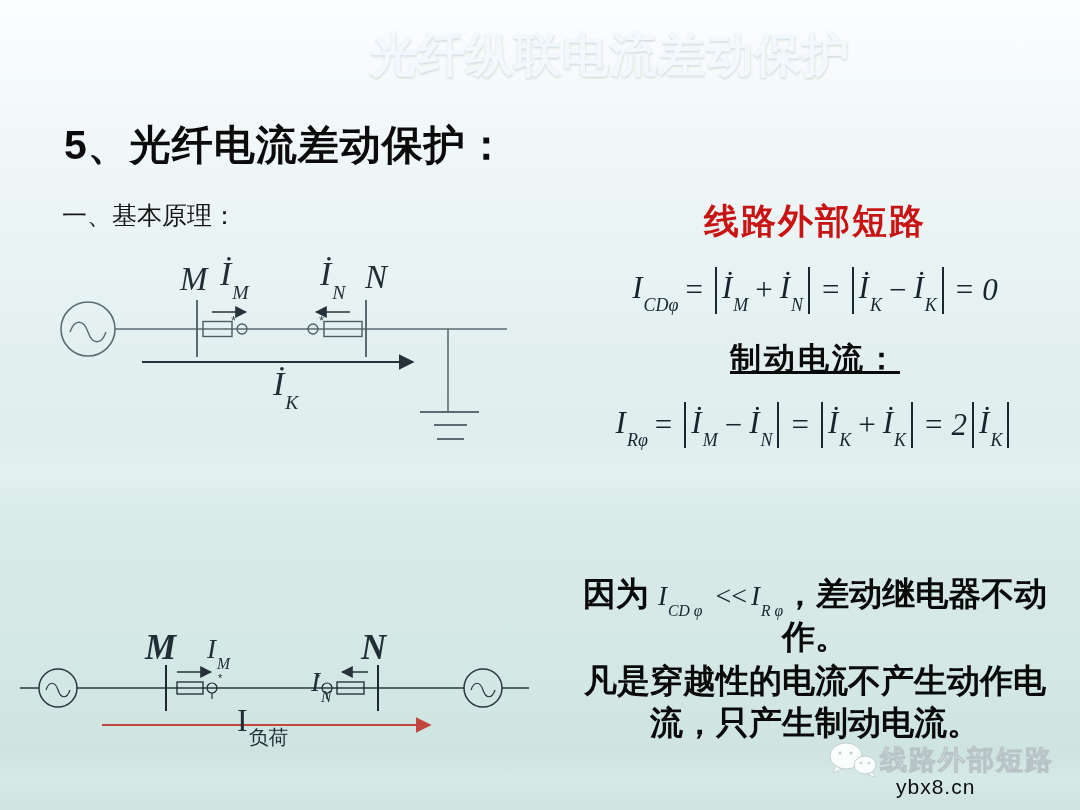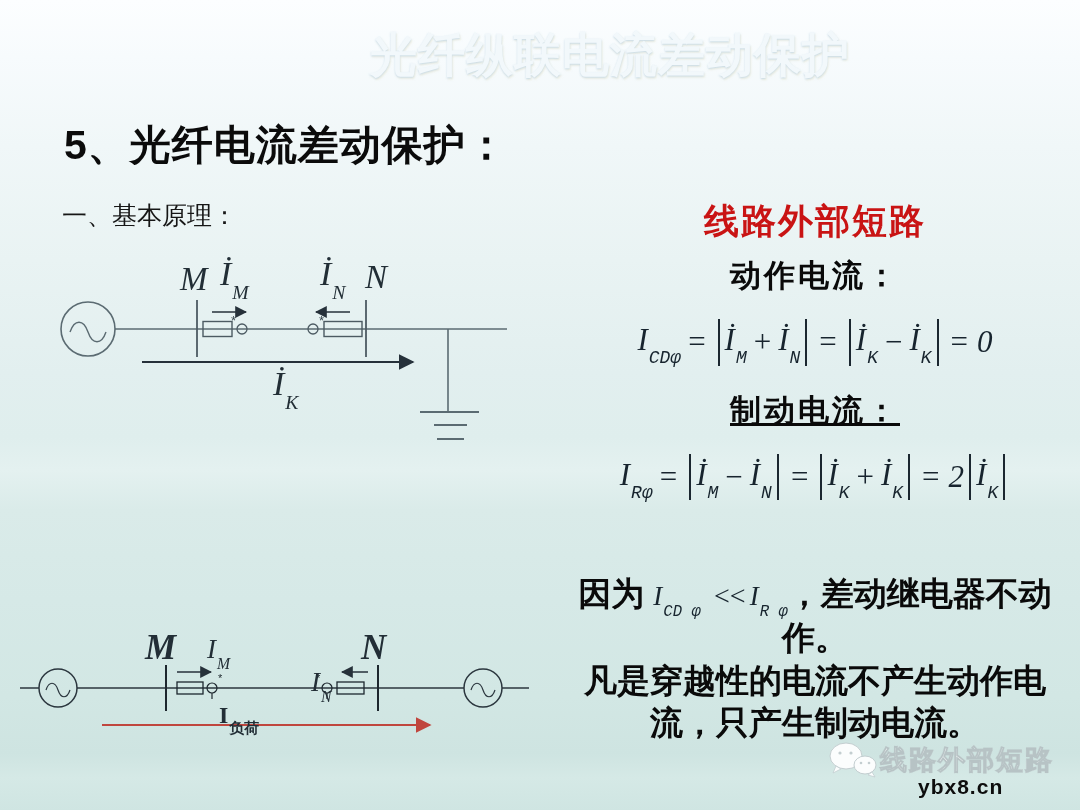--- a/index.html
+++ b/index.html
@@ -18,21 +18,21 @@
     white-space:nowrap;
   }
   .heading{position:absolute; left:64px; top:118px; font-size:41px; font-weight:bold; color:#0b0b0b; letter-spacing:1px;}
   .subheading{position:absolute; left:62px; top:199px; font-size:25px; color:#161616;}
   
   .rightcol{position:absolute; left:555px; top:198px; width:520px; text-align:center;}
   .red-title{font-size:35px; font-weight:bold; color:#c91414; letter-spacing:2px; margin-bottom:10px;}
   .blk-label{font-size:31px; font-weight:bold; color:#0a0a0a; letter-spacing:3px;}
   .formula{display:flex; align-items:center; justify-content:center; font-size:31px; color:#17242e; margin:22px 0 14px 0;}
   .mvar i{font-family:"Liberation Serif",serif; font-style:italic;}
-  .mvar sub,.imath sub{font-family:Liberation Mono, monospace; font-style:italic; font-size:.58em; position:relative; top:.32em; margin-left:1px;}
+  .mvar sub,.imath sub{font-family:Liberation Serif, serif; font-style:italic; font-size:.58em; position:relative; top:.32em; margin-left:1px;}
   .mop{font-family:"Liberation Serif",serif; margin:0 7px;}
   .mnum{font-family:"Liberation Serif",serif; font-style:italic; margin-left:2px;}
   .mbar{display:inline-block; width:2px; height:1.5em; background:#1b2730; margin:0 5px; align-self:center;}
   .para{position:absolute; left:553px; width:524px; font-size:33px; font-weight:bold; color:#0a0a0a; text-align:center; line-height:1.28;}
   .imath{font-family:"Liberation Serif",serif; font-size:27px; font-weight:normal; color:#17242e;}
   .imath i{font-style:italic;}
   .rel{font-family:"Liberation Serif",serif; font-weight:normal; font-size:28px; color:#17242e; margin:0 4px;}
   
   .diagram{position:absolute;}
   .dg-top{left:20px; top:255px; width:500px; height:205px;}
@@ -40,21 +40,21 @@
   .dlabel{position:absolute; font-family:"Liberation Serif",serif; font-style:italic; color:#222e36; white-space:nowrap;}
   .dlabel sub{font-size:.58em; font-style:italic; position:relative; top:.3em; margin-left:1px;}
   .dlabel .cjk-sub{font-family:"Liberation Sans",sans-serif; font-style:normal; font-size:.62em;}
   
   .watermark{position:absolute; left:826px; top:741px; width:250px;}
   .wm-row{display:flex; align-items:center;}
   .wm-brand{
     font-size:27px; font-weight:bold; color:#fdfefe; letter-spacing:2px;
     -webkit-text-stroke:0.8px #b7c3c5; text-shadow:0 0 1px #b7c3c5;
   }
-  .wm-site{margin-left:92px; margin-top:-4px; font-size:21px; font-weight:bold; color:#0d0d0d; letter-spacing:1px;}
+  .wm-site{margin-left:70px; margin-top:-4px; font-size:21px; font-weight:normal; color:#0d0d0d; letter-spacing:1px;}
 </style>
 </head>
 <body>
 
 <div class="slide">
 
   <div class="ghost-title">光纤纵联电流差动保护</div>
 
   <div class="heading">5、光纤电流差动保护：</div>
   <div class="subheading">一、基本原理：</div>
@@ -94,21 +94,20 @@
     </svg>
     <span class="dlabel" style="left:160px; top:6px; font-size:33px;">M</span>
     <span class="dlabel" style="left:200px; top:0px; font-size:34px;"><i>İ</i><sub>M</sub></span>
     <span class="dlabel" style="left:300px; top:0px; font-size:34px;"><i>İ</i><sub>N</sub></span>
     <span class="dlabel" style="left:345px; top:4px; font-size:33px;">N</span>
     <span class="dlabel" style="left:253px; top:110px; font-size:34px;"><i>İ</i><sub>K</sub></span>
   </div>
 
   <div class="rightcol">
     <div class="red-title">线路外部短路</div>
-    <div class="blk-label">动作电流：</div>
     <div class="formula">
         <span class="mvar"><i>I</i><sub>CDφ</sub></span>
         <span class="mop">=</span>
         <span class="mbar"></span>
         <span class="mvar"><i>İ</i><sub>M</sub></span>
         <span class="mop">+</span>
         <span class="mvar"><i>İ</i><sub>N</sub></span>
         <span class="mbar"></span>
         <span class="mop">=</span>
         <span class="mbar"></span>
@@ -182,21 +181,21 @@
 
       <line x1="162" y1="54" x2="196" y2="54" stroke="#26313a" stroke-width="1.5" marker-end="url(#ahD)"></line>
       <line x1="353" y1="54" x2="327" y2="54" stroke="#26313a" stroke-width="1.5" marker-end="url(#ahD)"></line>
 
       <line x1="87" y1="107" x2="415" y2="107" stroke="#c0463e" stroke-width="2" marker-end="url(#ahR)"></line>
     </svg>
     <span class="dlabel" style="left:130px; top:10px; font-size:35px; font-weight:bold;">M</span>
     <span class="dlabel" style="left:192px; top:16px; font-size:27px;"><i>I</i><sub>M</sub></span>
     <span class="dlabel" style="left:296px; top:16px; font-size:27px;margin-top:33px;"><i>I</i><sub>N</sub></span>
     <span class="dlabel" style="left:346px; top:10px; font-size:35px; font-weight:bold;">N</span>
-    <span class="dlabel" style="left:204px; top:84px; font-size:24px; font-style:normal;font-weight:bold;"><i style="font-style:normal;">I</i><sub class="cjk-sub">负荷</sub></span>
+    <span class="dlabel" style="left:222px; top:84px; font-size:32px; font-style:normal;"><i style="font-style:normal;">I</i><sub class="cjk-sub">负荷</sub></span>
   </div>
 
   <div class="watermark">
     <div class="wm-row">
       <svg width="54" height="38" viewBox="0 0 54 38">
         <ellipse cx="20" cy="15" rx="16" ry="13" fill="#fbfdfd" stroke="#c3ced0" stroke-width="1"></ellipse>
         <path d="M10,25 l-3,7 l8,-4 z" fill="#fbfdfd" stroke="#c3ced0" stroke-width="0.8"></path>
         <ellipse cx="39" cy="24" rx="11" ry="9" fill="#fbfdfd" stroke="#c3ced0" stroke-width="1"></ellipse>
         <path d="M46,31 l3,5 l-7,-2 z" fill="#fbfdfd" stroke="#c3ced0" stroke-width="0.8"></path>
         <circle cx="14" cy="12" r="1.6" fill="#c3ced0"></circle>

